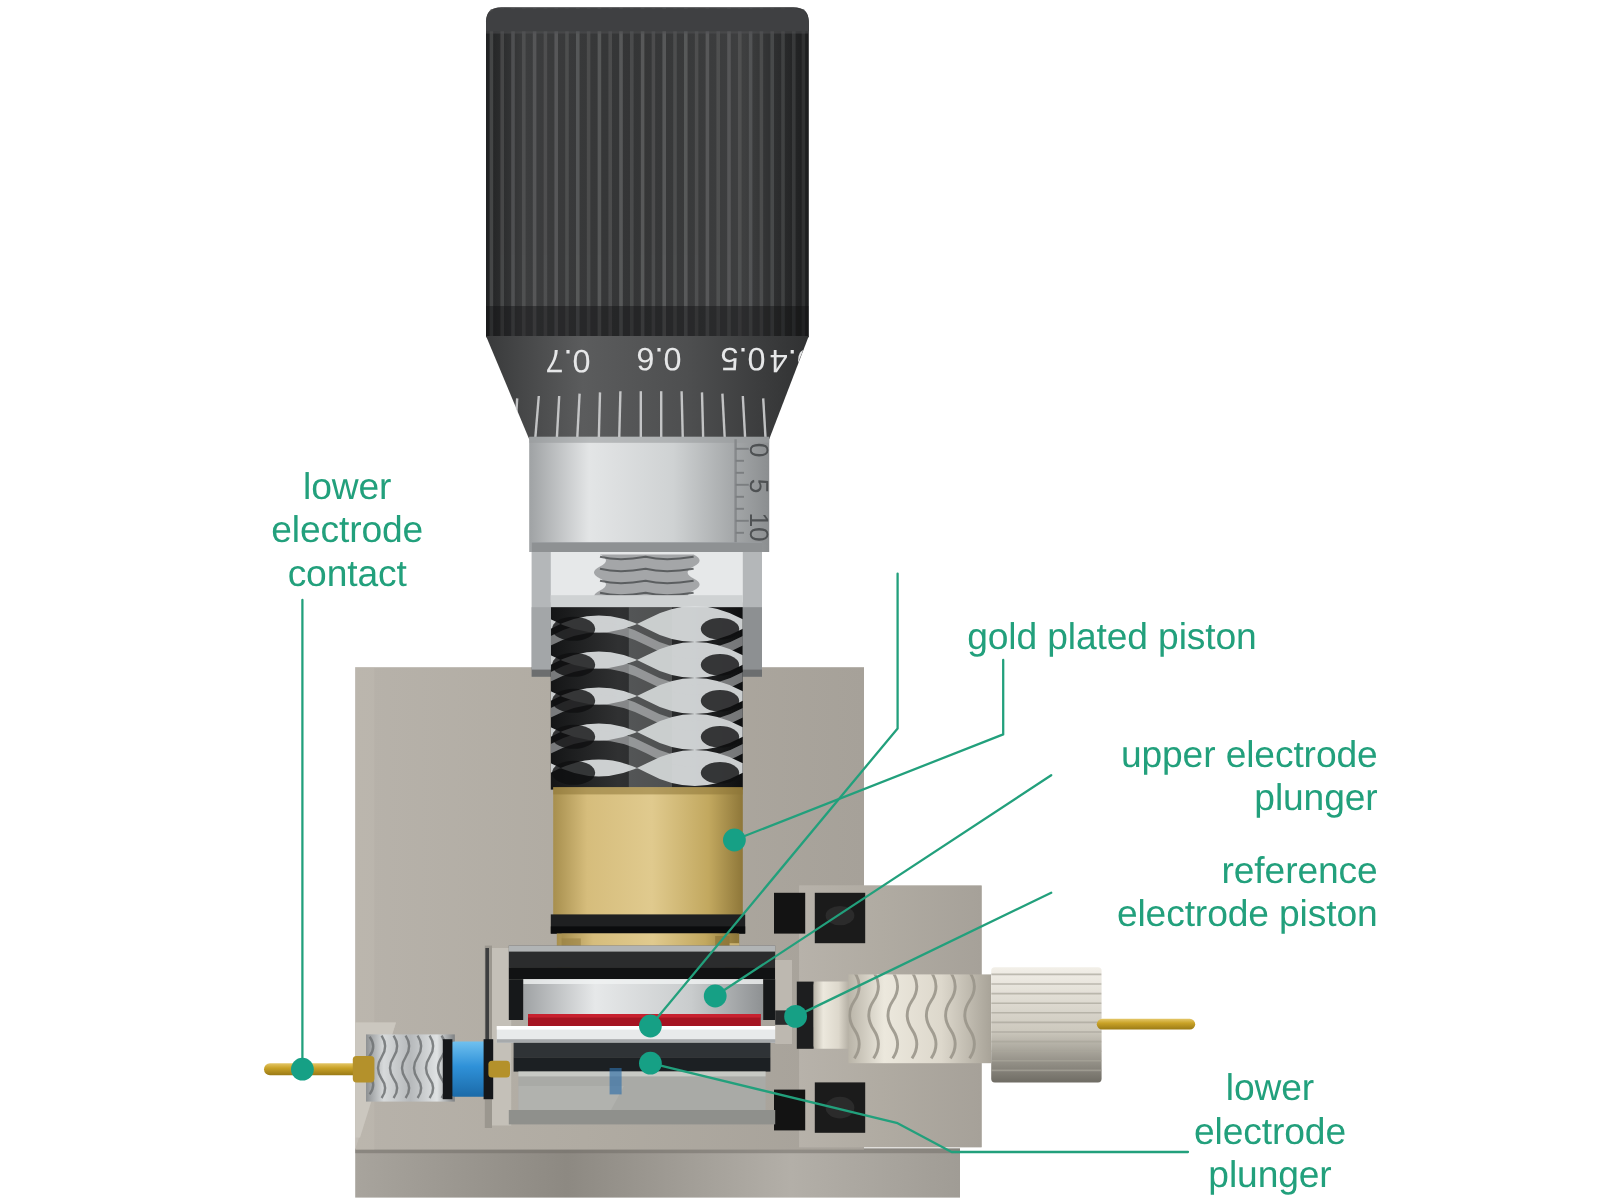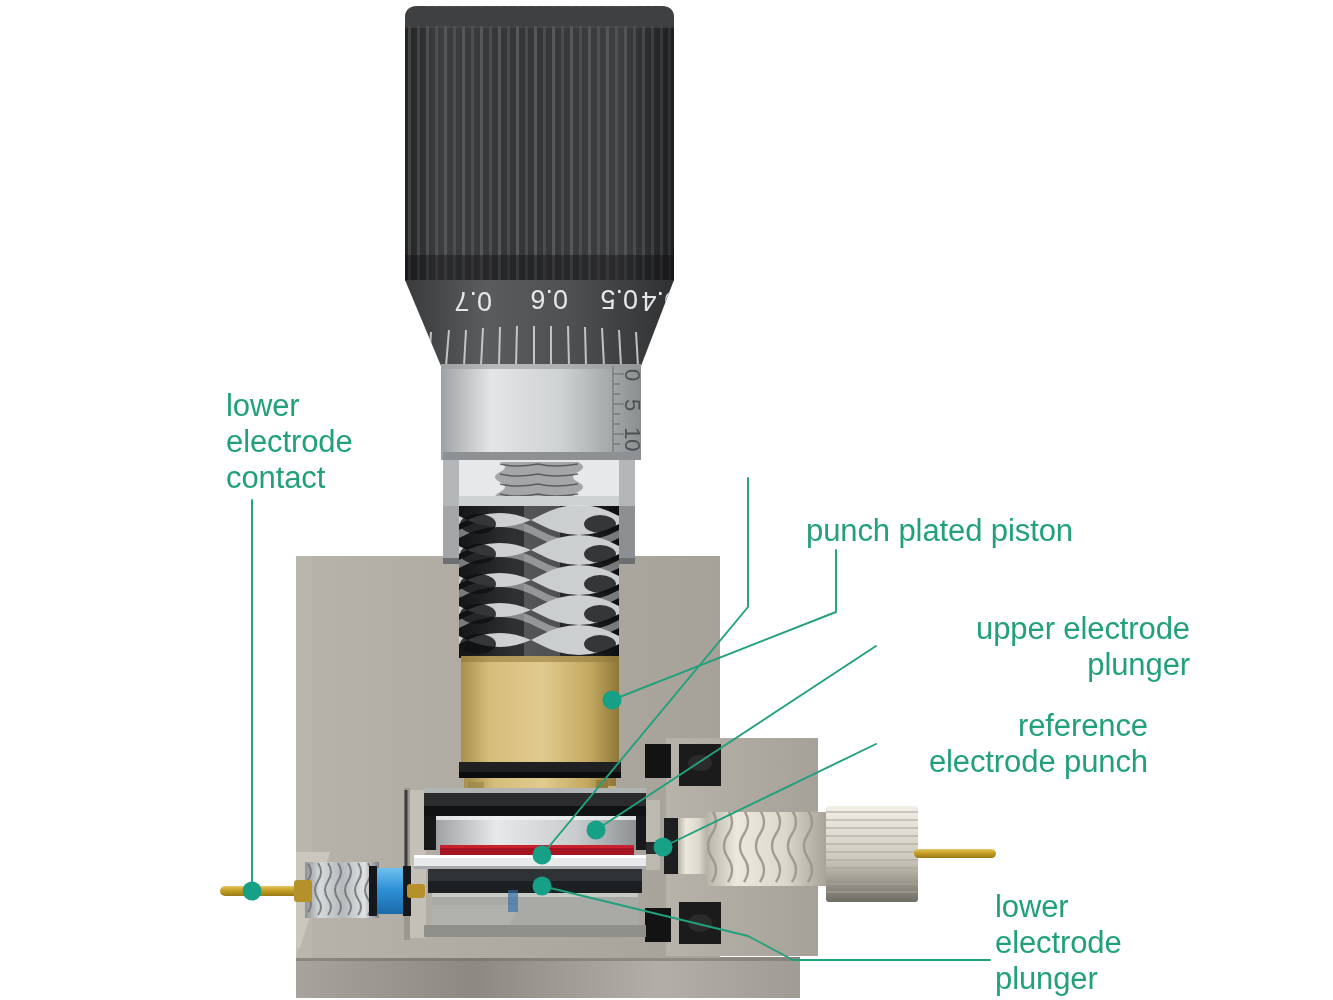--- a/index.html
+++ b/index.html
@@ -1,21 +1,21 @@
 <!DOCTYPE html>
 <html><head>
 <meta charset="utf-8">
 <style>
   html,body{margin:0;padding:0;background:#ffffff;}
   body{width:1333px;height:1000px;overflow:hidden;font-family:"Liberation Sans",sans-serif;}
   #stage{position:relative;width:1333px;height:1000px;background:#fff;}
   svg#scene{position:absolute;left:0;top:0;width:1333px;height:1000px;}
   .lbl{position:absolute;color:#22a07c;font-family:"Liberation Sans",sans-serif;font-size:31px;line-height:36px;font-weight:400;white-space:pre-line;letter-spacing:-.1px;}
   .lbl.r{text-align:right;}
-  .lbl.l{text-align:left;}
+  .lbl.l{text-align:center;}
 </style>
 </head>
 <body>
 
 <div id="stage">
 
   <svg id="scene" viewBox="0 0 1333 1000">
     <defs>
       <linearGradient id="gBlock" x1="0" y1="0" x2="1" y2="0">
         <stop offset="0" stop-color="#b7b2aa"></stop>
@@ -403,22 +403,22 @@
         <circle cx="612" cy="700" r="9.5" fill="#16a085"></circle>
         <circle cx="596" cy="830" r="9.5" fill="#16a085"></circle>
         <circle cx="663" cy="847" r="9.5" fill="#16a085"></circle>
         <circle cx="542" cy="886" r="9.5" fill="#16a085"></circle>
       </g>
   </svg>
 
   <div class="lbl l" style="left:226px;top:388px;">lower
 electrode
 contact</div>
-  <div class="lbl l" style="left:806px;top:513px;">punch plated piston</div>
-  <div class="lbl r" style="left:620px;top:611px;width:528px;padding-left:42px;">upper electrode
+  <div class="lbl l" style="left:806px;top:513px;">gold plated piston</div>
+  <div class="lbl r" style="left:620px;top:611px;width:528px;">upper electrode
 plunger</div>
   <div class="lbl r" style="left:620px;top:708px;width:528px;">reference
-electrode punch</div>
+electrode piston</div>
   <div class="lbl l" style="left:995px;top:889px;">lower
 electrode
 plunger</div>
 
 </div>
 
 </body></html>

